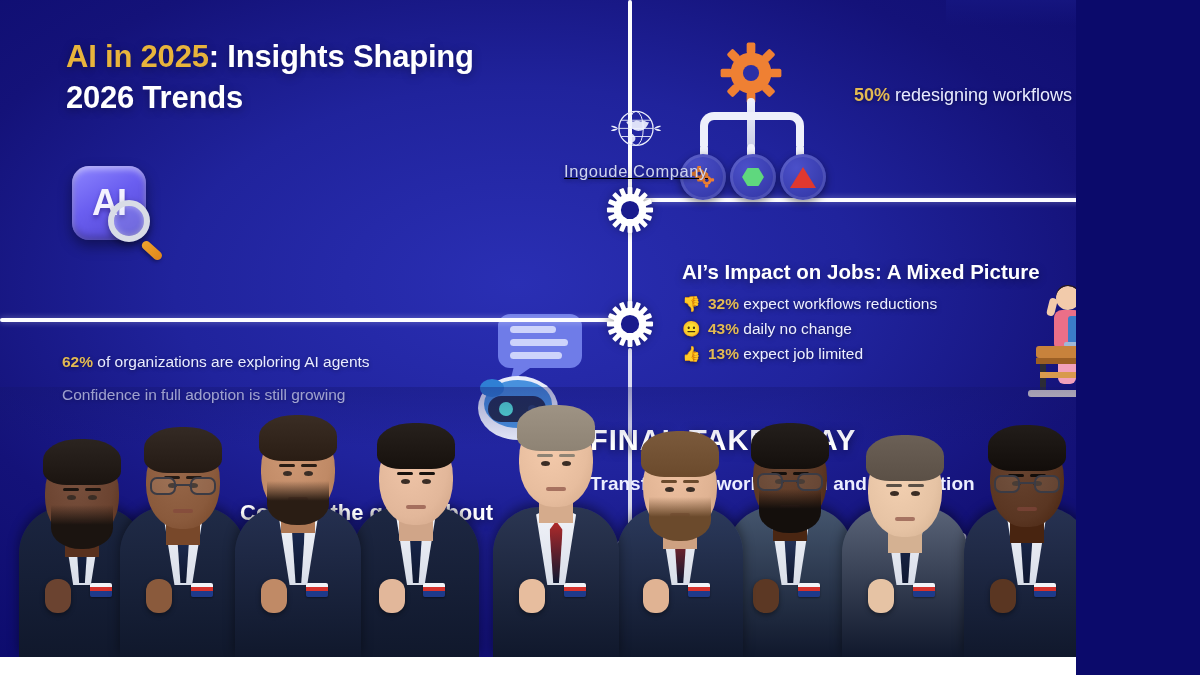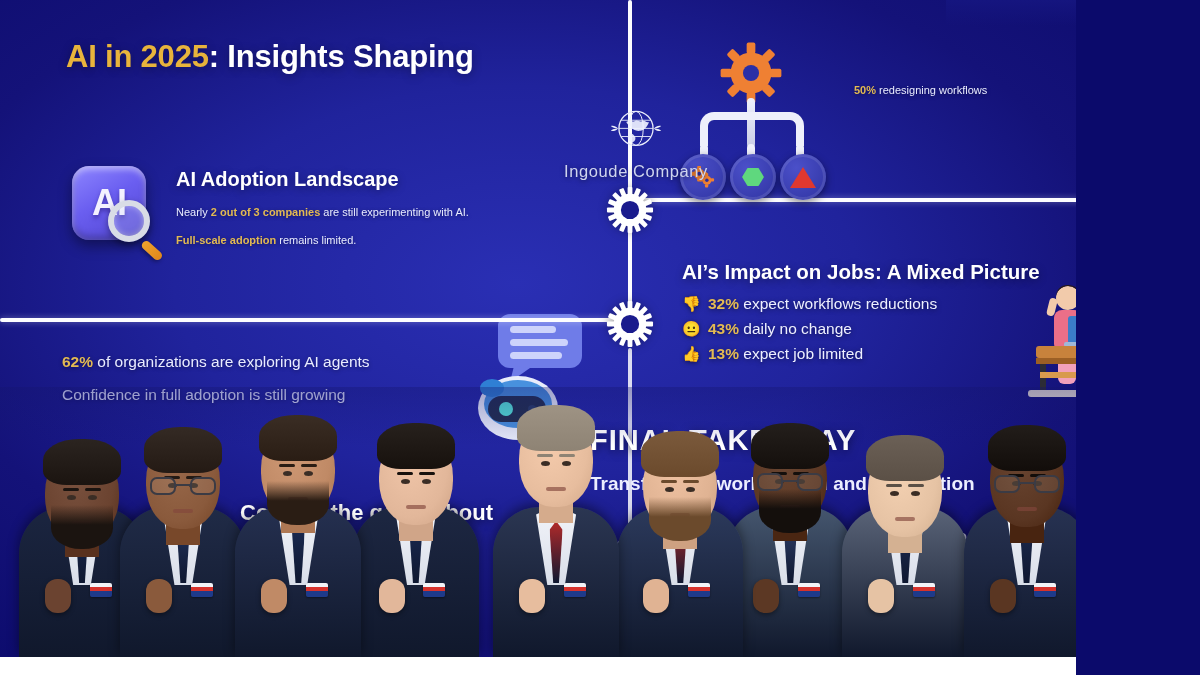--- a/index.html
+++ b/index.html
@@ -74,21 +74,21 @@
   .accent { color:#e8b43c; }
 
   
   #adoption { left:66px; top:162px; width:520px; display:flex; gap:18px; }
   #adoption .txt { padding-top:6px; }
   .sec-title {
     font-size:20px; font-weight:bold; color:#ffffff; margin-bottom:13px;
     text-shadow:0 2px 8px rgba(0,0,0,.4);
   }
   .sec-line {
-    font-size:11px; line-height:1.5; color:#e9ecff; margin-bottom:11px;
+    font-size:18px; line-height:1.5; color:#e9ecff; margin-bottom:11px;
     text-shadow:0 1px 4px rgba(0,0,0,.4);
   }
   .hl { color:#e3ba52; font-weight:bold; }
 
   
   .ai-badge { position:relative; width:92px; height:92px; flex:0 0 92px; }
   .ai-badge .sq {
     position:absolute; left:6px; top:4px; width:74px; height:74px;
     border-radius:17px;
     background:linear-gradient(150deg,#8e86ff 0%,#6a5ef0 45%,#5044cf 100%);
@@ -108,21 +108,21 @@
     box-shadow:0 3px 7px rgba(0,0,0,.4), inset 0 0 6px rgba(255,255,255,.4);
   }
   .ai-badge .handle {
     position:absolute; left:77px; top:76px; width:24px; height:9px;
     background:linear-gradient(90deg,#f0a32c,#e0871b);
     border-radius:5px; transform:rotate(42deg); transform-origin:left center;
     box-shadow:0 2px 4px rgba(0,0,0,.4);
   }
 
   
-  #logo { left:548px; top:104px; width:176px; text-align:center; z-index:35; }
+  #logo { left:548px; top:104px; width:176px; text-align:center; z-index:35;text-decoration:underline; }
   #logo .globe { width:52px; height:52px; margin:0 auto 6px; position:relative; }
   #logo .name {
     font-size:16.5px; color:#cfd5ef; letter-spacing:.6px;
     text-shadow:0 1px 5px rgba(0,0,0,.5);
   }
 
   
   #workflows { left:668px; top:36px; width:520px; display:flex; gap:16px; }
   #workflows .txt { padding-top:46px; }
   #workflows .sec-title { font-size:20.5px; margin-bottom:12px; }
@@ -337,37 +337,29 @@
           <rect x="82" y="45" width="16" height="10" rx="2" transform="rotate(67.5 50 50)"></rect>
         </g>
       </g>
       <circle cx="50" cy="50" r="19" fill="#1a1b8d"></circle>
     </svg>
   </div>
 
   <div class="panel" id="title-block">
     <h1>
       <span class="accent">AI in 2025</span><span>: Insights Shaping</span><br>
+      <span>2026 Trends</span>
     </h1>
   </div>
 
   <div class="panel" id="adoption">
     <div class="ai-badge">
       <div class="sq"></div>
       <div class="glass"></div>
       <div class="handle"></div>
-    </div>
-    <div class="txt">
-      <div class="sec-title">AI Adoption Landscape</div>
-      <div class="sec-line">
-        <span>Nearly </span><span class="hl">2 out of 3 companies</span><span> are still experimenting with AI.</span>
-      </div>
-      <div class="sec-line">
-        <span class="hl">Full-scale adoption</span><span> remains limited.</span>
-      </div>
     </div>
   </div>
 
   <div class="panel" id="logo">
     <div class="globe">
       <svg viewBox="0 0 64 64" width="52" height="52">
         <circle cx="32" cy="30" r="21" fill="none" stroke="#e9ecfb" stroke-width="1.6"></circle>
         <ellipse cx="32" cy="30" rx="9" ry="21" fill="none" stroke="#e9ecfb" stroke-width="1.2"></ellipse>
         <path d="M11 30 H53 M14 20 H50 M14 40 H50" stroke="#e9ecfb" stroke-width="1.1" fill="none"></path>
         <path d="M20 22c4-3 8 1 11-1s6 2 9 0 5 3 8 1c-2 6-6 10-11 11-5 1-9-2-12-5-2-2-4-4-5-6z" fill="#eef1ff" opacity=".92"></path>

